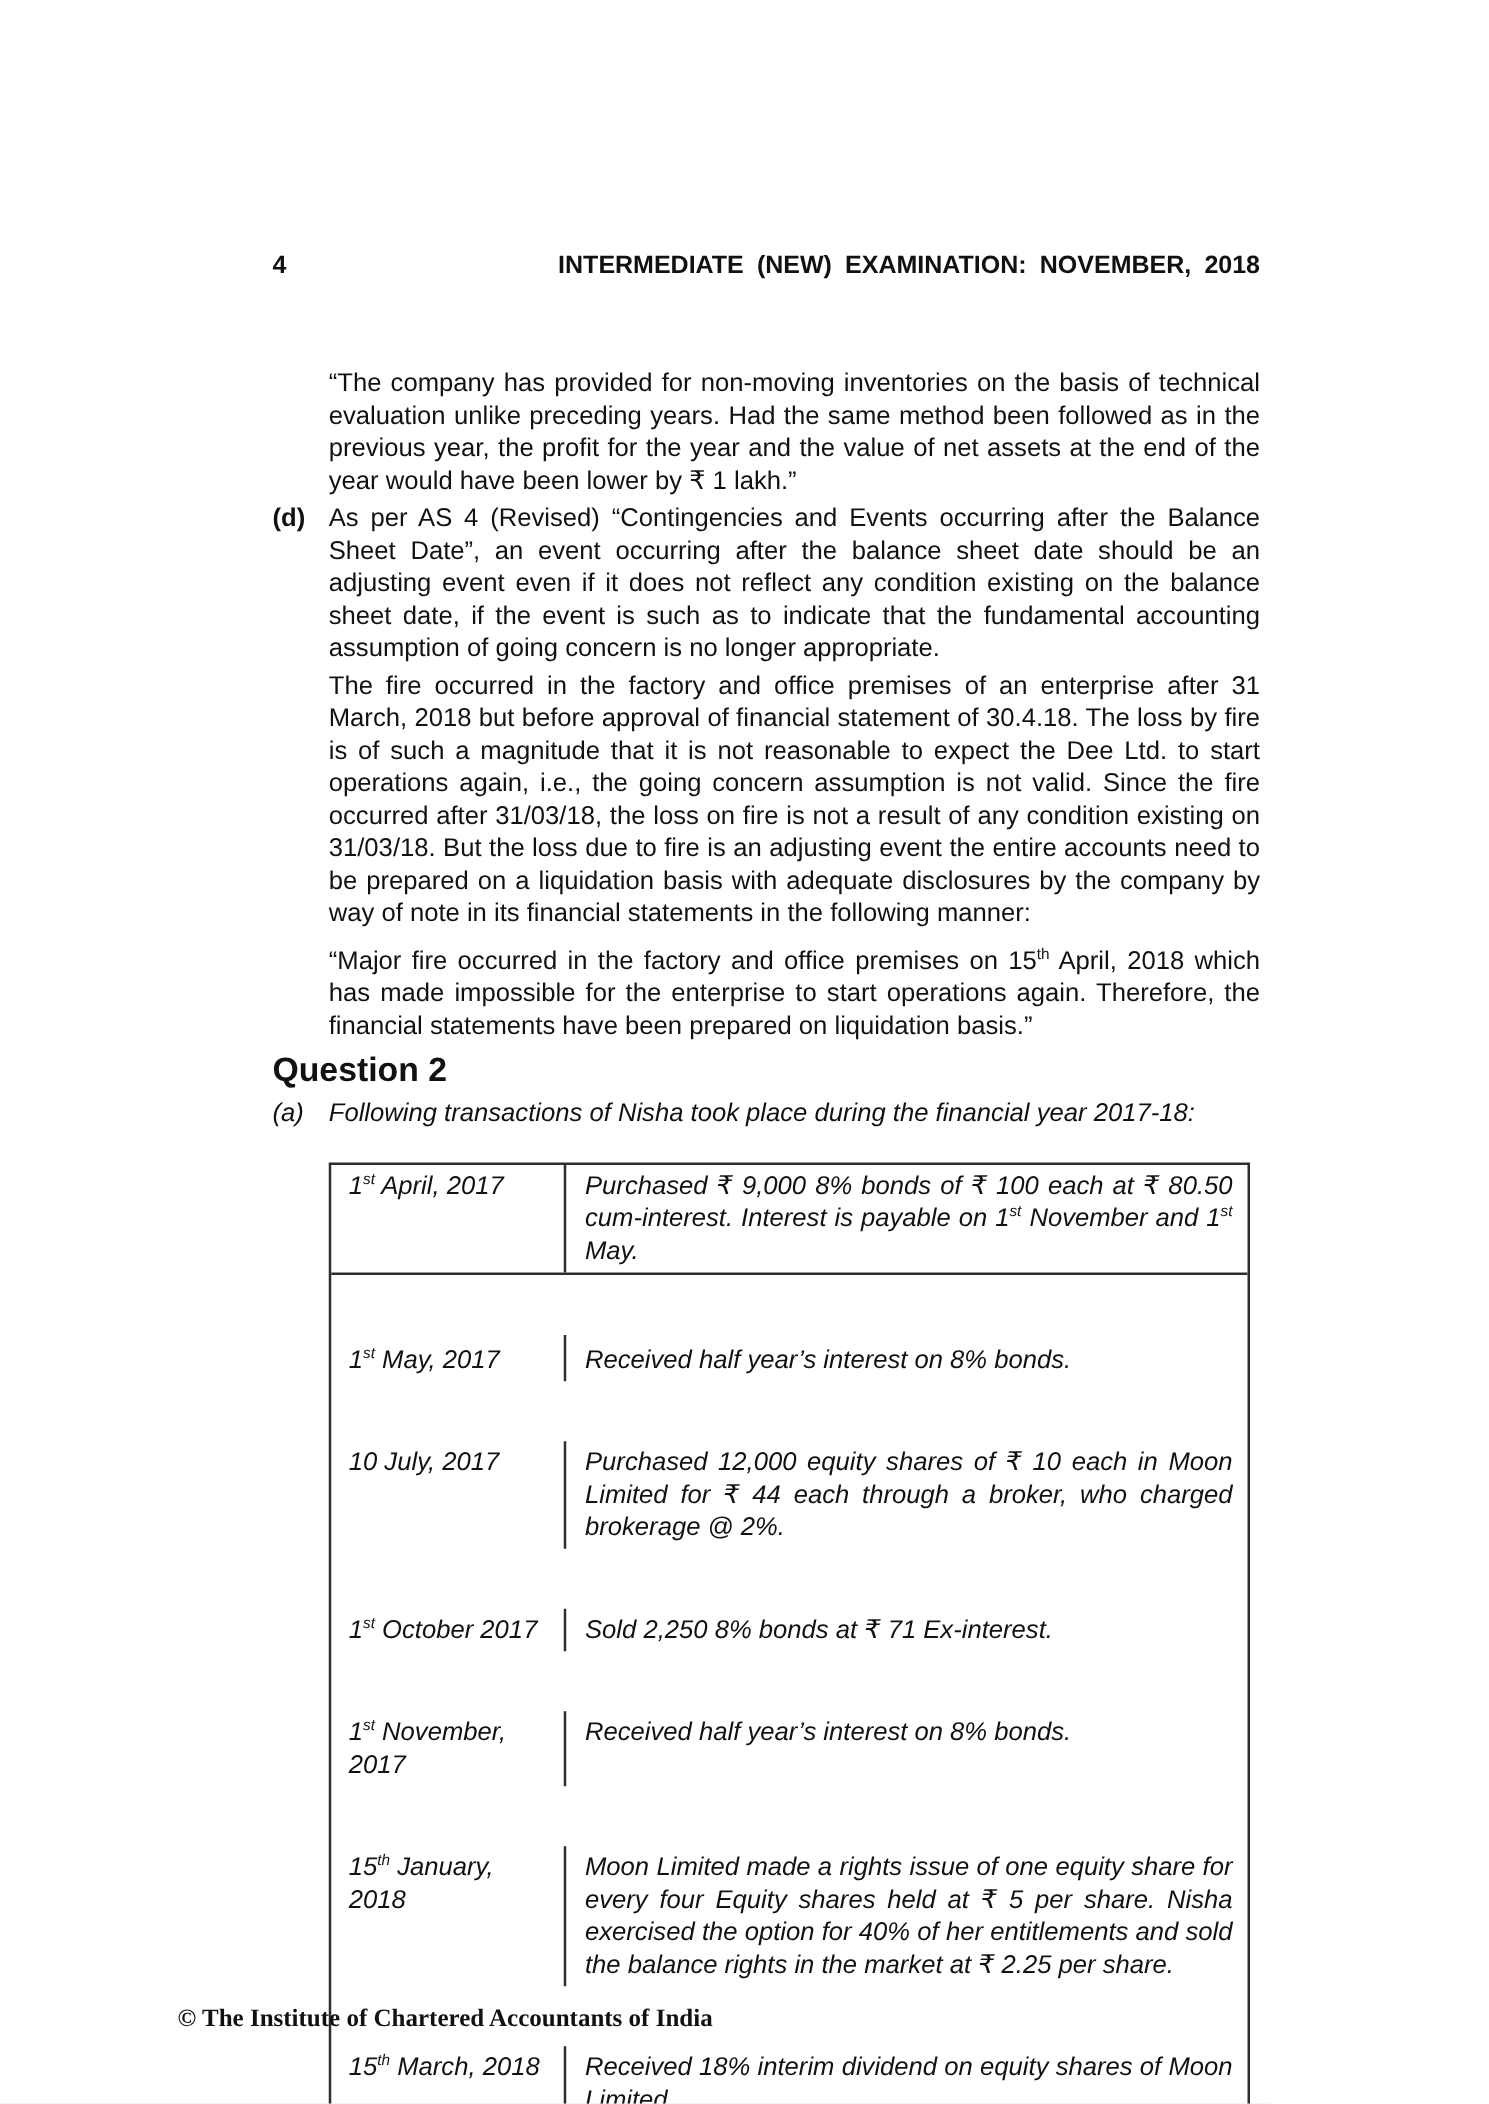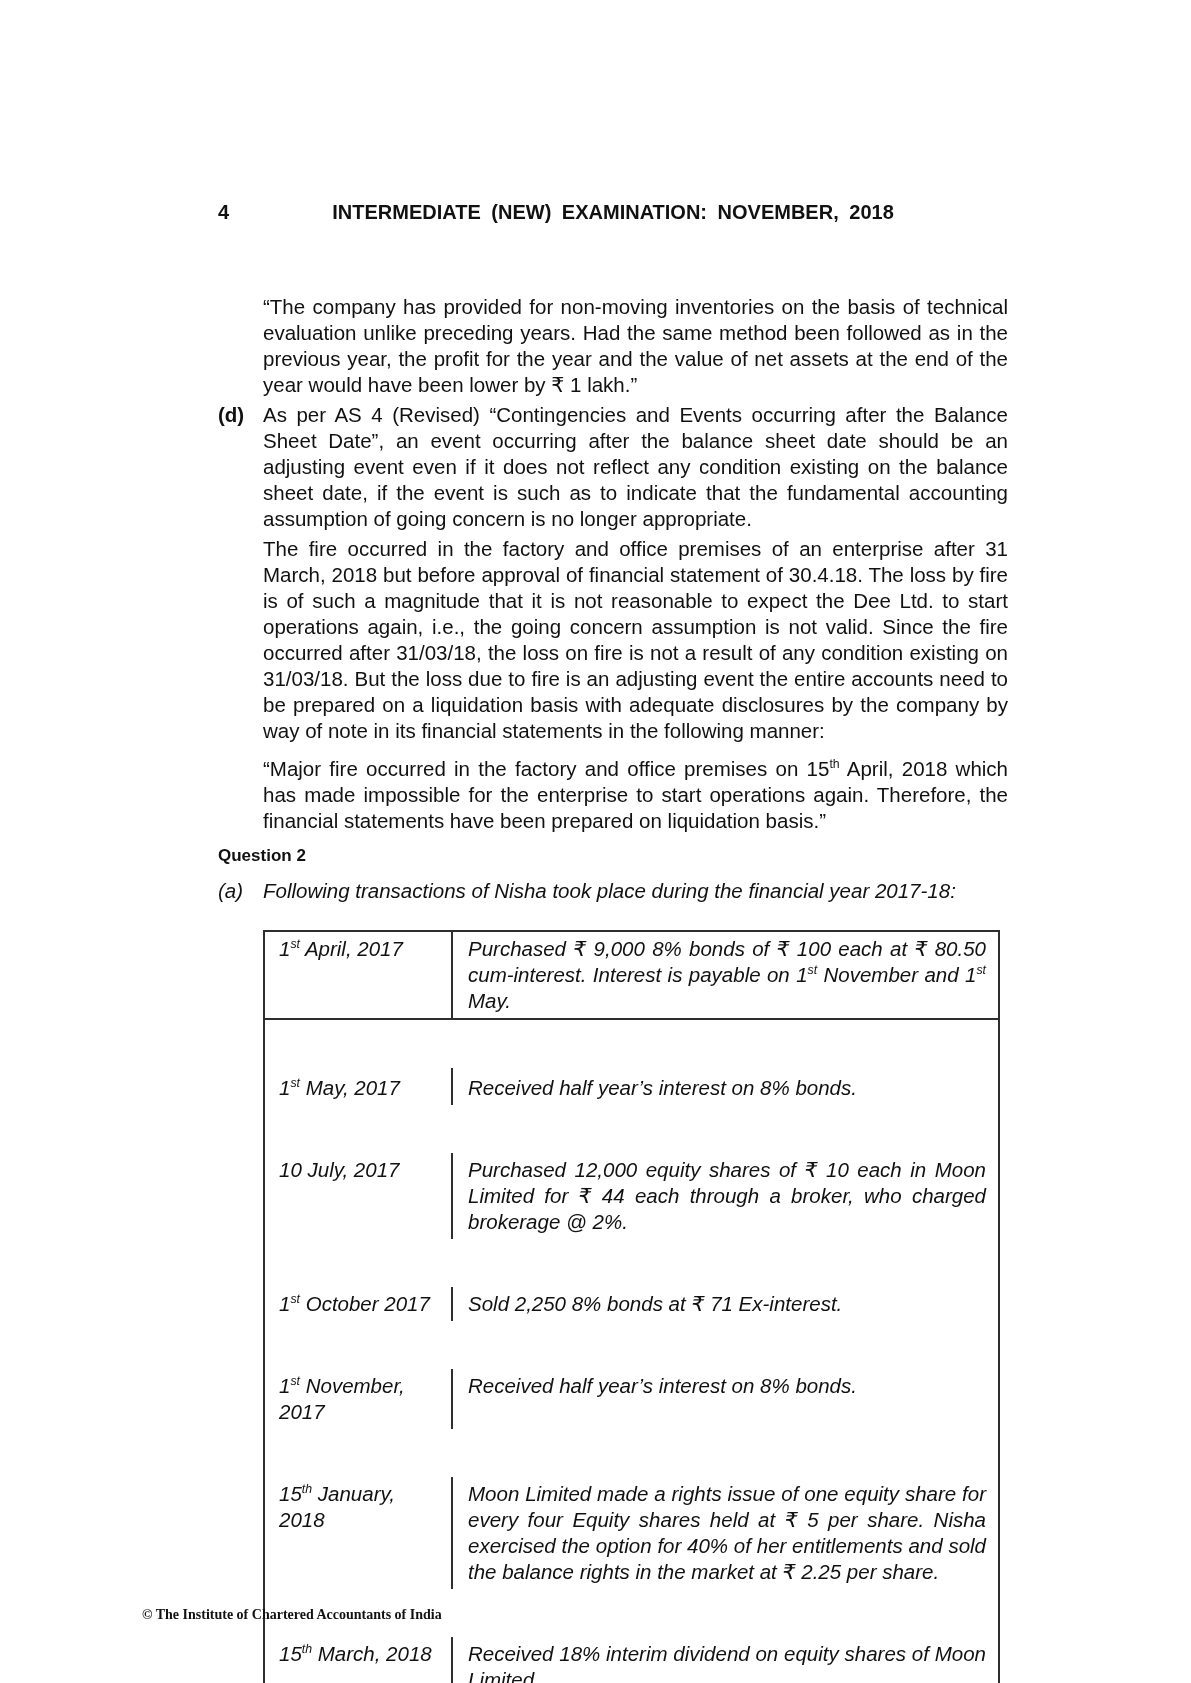--- a/index.html
+++ b/index.html
@@ -20,34 +20,34 @@
     width:790px;
   }
   .header-row {
     position:relative;
     height:26px;
     margin-bottom:69px;
     font-weight:bold;
     font-size:20px;
   }
   .page-num { position:absolute; left:0; top:0; }
-  .header-title { text-align:center; word-spacing:5px; }
+  .header-title { text-align:right; word-spacing:5px; }
 
   .para { margin:0 0 5px 0; text-align:justify; }
   .quote-para { margin-left:45px; width:745px; margin-bottom:4px; }
 
   .d-block { display:flex; margin-bottom:9px; }
   .d-label { width:45px; font-weight:bold; flex-shrink:0; }
   .d-body { width:745px; }
   .d-body .p1 { margin-bottom:4px; }
   .d-body .p2 { margin-bottom:12px; }
   .d-body .p3 { margin-bottom:0; }
 
   .q2-heading {
-    font-size:17px; font-weight:bold;
+    font-size:27px; font-weight:bold;
     margin:4px 0 9px 0; line-height:26px;
   }
   .a-row { display:flex; font-style:italic; margin-bottom:26px; }
   .a-label { width:45px; flex-shrink:0; }
   .a-text { width:745px; }
 
   .txn-table {
     margin-left:45px;
     width:737px;
     box-sizing:border-box;
@@ -72,21 +72,21 @@
   .trow-sub-first .tcell-date, .trow-sub-first .tcell-desc { padding-top:7px; }
   .trow-sub-last .tcell-date, .trow-sub-last .tcell-desc { padding-bottom:22px; }
 
   sup { font-size:0.6em; line-height:0; vertical-align:super; }
 
   .footer {
     position:absolute;
     left:142px; top:1603px;
     font-family:"Liberation Serif","DejaVu Serif",serif;
     font-weight:bold;
-    font-size:14px;
+    font-size:20px;
     line-height:24px;
   }
 </style>
 </head>
 <body>
 
 <div class="page">
   <div class="content">
 
     <div class="header-row">

